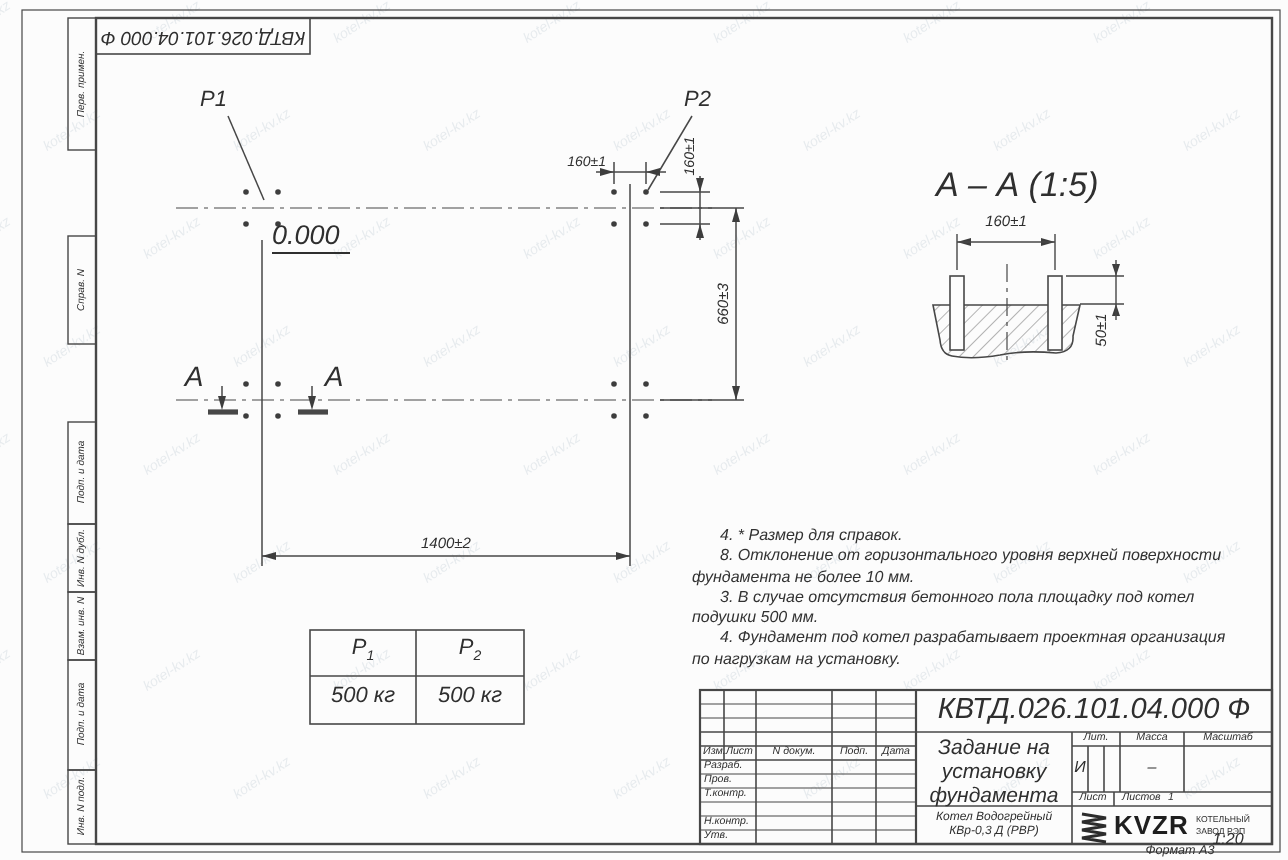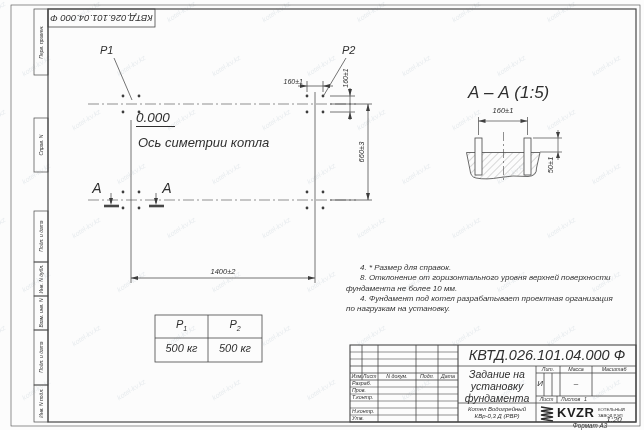--- a/index.html
+++ b/index.html
@@ -227,41 +227,42 @@
   <div class="t c rot90" style="left:-4px;top:139px;width:90px;height:12px;line-height:12px;font-size:5px;">Справ. N</div>
   <div class="t c rot90" style="left:-4px;top:230px;width:90px;height:12px;line-height:12px;font-size:5px;">Подп. и дата</div>
   <div class="t c rot90" style="left:-4px;top:273px;width:90px;height:12px;line-height:12px;font-size:5px;">Инв. N дубл.</div>
   <div class="t c rot90" style="left:-4px;top:307px;width:90px;height:12px;line-height:12px;font-size:5px;">Взам. инв. N</div>
   <div class="t c rot90" style="left:-4px;top:351px;width:90px;height:12px;line-height:12px;font-size:5px;">Подп. и дата</div>
   <div class="t c rot90" style="left:-4px;top:397px;width:90px;height:12px;line-height:12px;font-size:5px;">Инв. N подл.</div>
 
   <div class="t" style="left:100px;top:45px;font-size:11px;">Р1</div>
   <div class="t" style="left:342px;top:45px;font-size:11px;">Р2</div>
   <div class="t" style="left:136px;top:111px;font-size:13.5px;border-bottom:0.8px solid #2f2f2f;padding:0 5px 1px 0;">0.000</div>
-  <div class="t" style="left:138px;top:136px;font-size:13px;">Ось симетрии котла</div>
   <div class="t c" style="left:193px;top:268px;width:60px;font-size:7.5px;">1400±2</div>
   <div class="t c rot90" style="left:340px;top:144px;width:44px;height:16px;line-height:16px;font-size:7.5px;">660±3</div>
   <div class="t r" style="left:270px;top:78px;width:33px;font-size:7px;">160±1</div>
   <div class="t c rot90" style="left:324px;top:70px;width:44px;height:16px;line-height:16px;font-size:7px;">160±1</div>
   <div class="t c" style="left:89px;top:181px;width:16px;font-size:14px;">А</div>
   <div class="t c" style="left:159px;top:181px;width:16px;font-size:14px;">А</div>
 
   <div class="t" style="left:468px;top:84px;font-size:17px;">А – А (1:5)</div>
   <div class="t c" style="left:483px;top:107px;width:40px;font-size:7.5px;">160±1</div>
   <div class="t c rot90" style="left:529px;top:157px;width:44px;height:16px;line-height:16px;font-size:7.5px;">50±1</div>
 
   <div class="t c" style="left:156px;top:319px;width:51px;font-size:11px;"><span>Р</span><span class="sub">1</span></div>
   <div class="t c" style="left:209px;top:319px;width:52px;font-size:11px;"><span>Р</span><span class="sub">2</span></div>
   <div class="t c" style="left:156px;top:343px;width:51px;font-size:11px;">500 кг</div>
   <div class="t c" style="left:209px;top:343px;width:52px;font-size:11px;">500 кг</div>
 
   <div class="t" style="left:346px;top:263px;width:292px;white-space:normal;">
     <div class="note-line ind">4. * Размер для справок.</div>
     <div class="note-line ind">8. Отклонение от горизонтального уровня верхней поверхности</div>
     <div class="note-line">фундамента не более 10 мм.</div>
+    <div class="note-line ind">3. В случае отсутствия бетонного пола площадку под котел</div>
+    <div class="note-line">подушки 500 мм.</div>
     <div class="note-line ind">4. Фундамент под котел разрабатывает проектная организация</div>
     <div class="note-line">по нагрузкам на установку.</div>
   </div>
 
   <div class="t c" style="left:458px;top:348px;width:178px;font-size:14.5px;">КВТД.026.101.04.000 Ф</div>
   <div class="t c" style="left:458px;top:368px;width:78px;font-size:10.5px;line-height:12px;white-space:normal;">Задание на установку фундамента</div>
   <div class="t c" style="left:458px;top:406px;width:78px;font-size:6px;">Котел Водогрейный</div>
   <div class="t c" style="left:458px;top:413px;width:78px;font-size:6px;">КВр-0,3 Д (РВР)</div>
 
   <div class="t c" style="left:350px;top:374px;width:28px;font-size:5.3px;">Изм.Лист</div>

